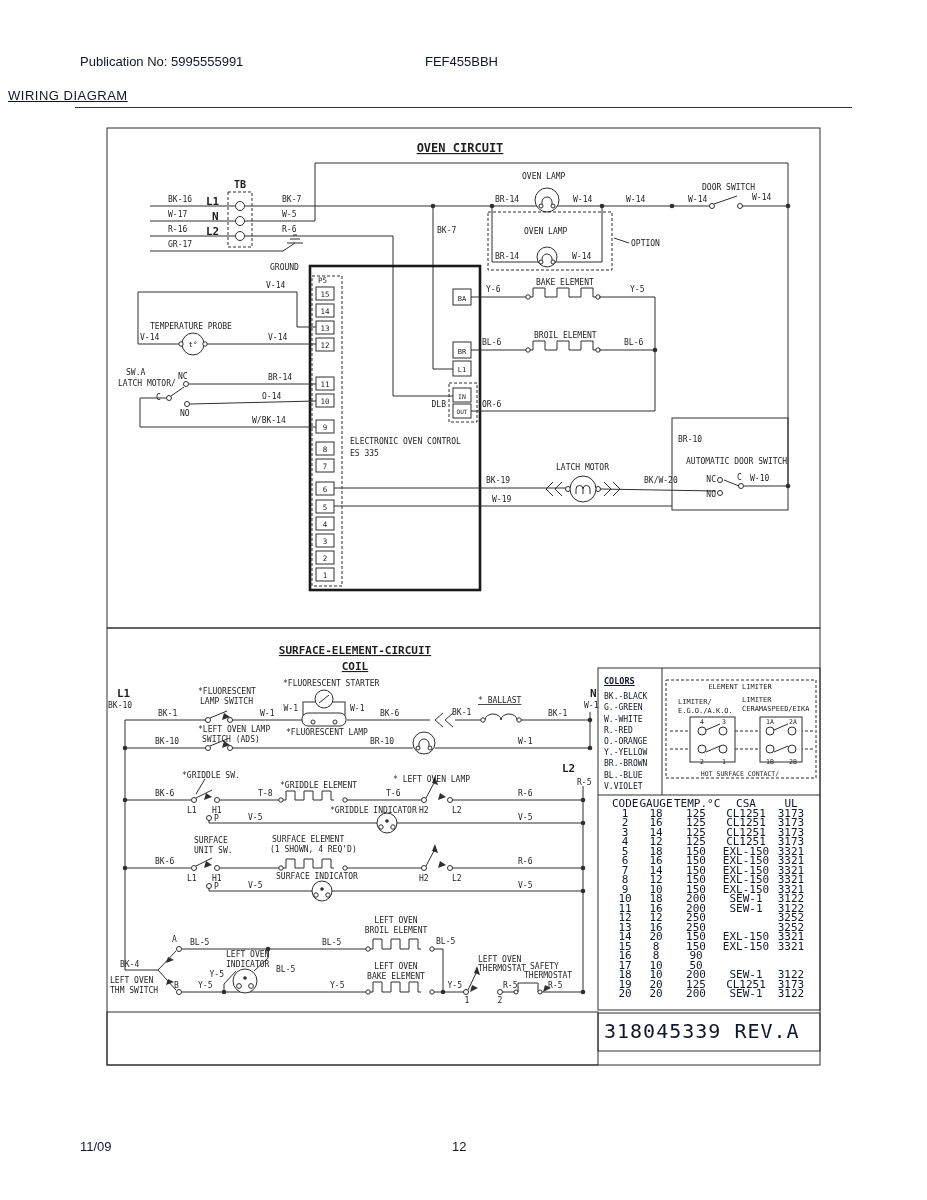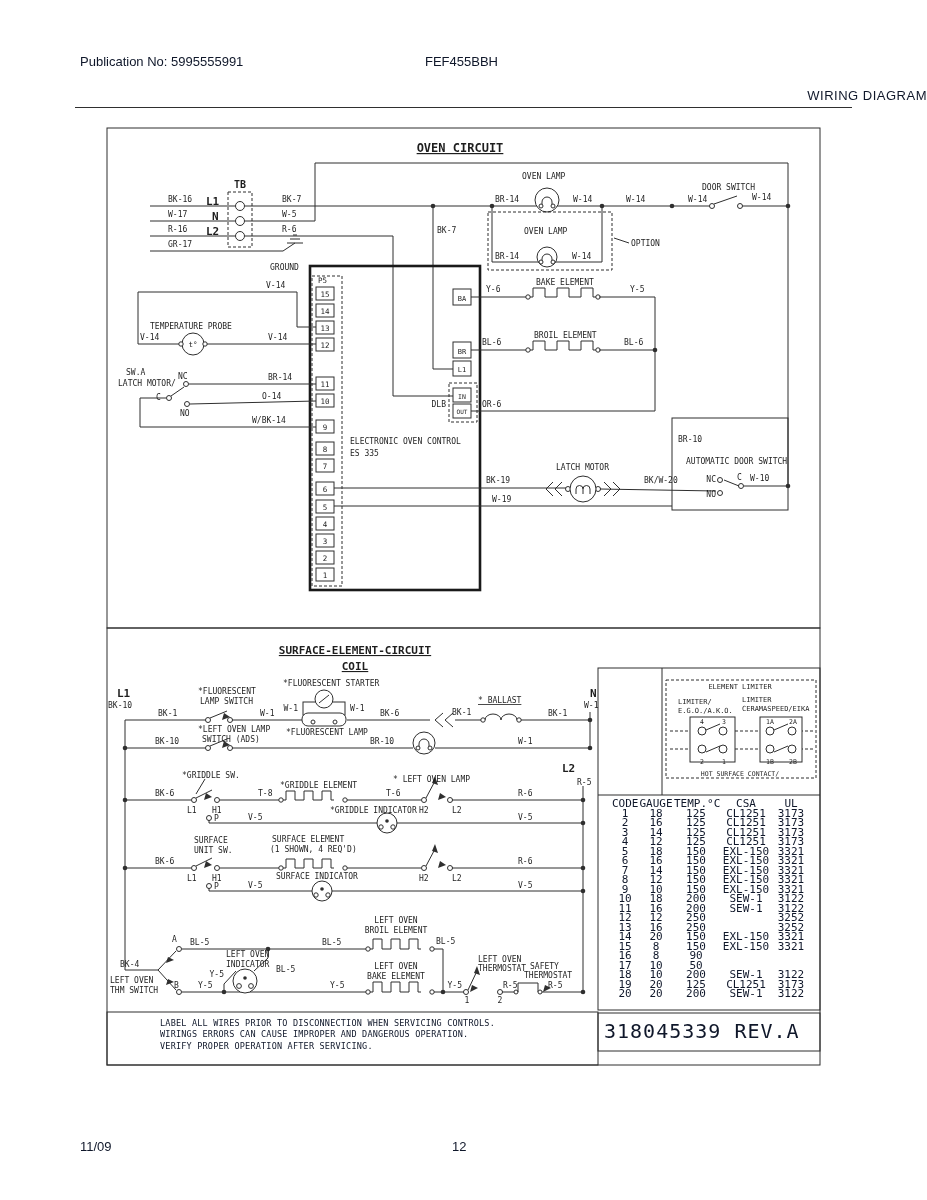--- a/index.html
+++ b/index.html
@@ -1,21 +1,21 @@
 <!DOCTYPE html>
 <html><head>
 <meta charset="utf-8">
 <style>
   html,body{margin:0;padding:0;background:#e8e8e8;}
   .page{position:relative;width:927px;height:1200px;background:#ffffff;
         font-family:"Liberation Sans",sans-serif;color:#0f172a;overflow:hidden;}
   .abs{position:absolute;}
   .mono{font-family:"DejaVu Sans Mono",monospace;}
   .hdr{font-size:13px;}
-  #title{left:8px;right:0;top:88px;text-align:right;font-size:13px;letter-spacing:.5px;}
+  #title{left:8px;right:0;top:88px;text-align:left;font-size:13px;letter-spacing:.5px;text-decoration:underline;}
   #hdr-rule{left:75px;top:107px;width:777px;height:0;border-top:1px solid #2f2f2f;}
   svg{position:absolute;left:0;top:0;}
   svg text{font-family:"DejaVu Sans Mono",monospace;fill:#1e1e1e;}
   .ln{stroke:#2f2f2f;fill:none;stroke-width:1;}
   .dash{stroke:#2f2f2f;fill:none;stroke-width:1;stroke-dasharray:3,2;}
   .bold{stroke:#1a1a1a;fill:none;stroke-width:2.6;}
   .wt{fill:#ffffff;stroke:#2f2f2f;stroke-width:1;}
   .dot{fill:#2f2f2f;stroke:none;}
   .tri{fill:#2f2f2f;stroke:none;}
   
@@ -541,20 +541,34 @@
         <text x="770" y="724" font-size="6.5" text-anchor="middle">1A</text>
         <text x="793" y="724" font-size="6.5" text-anchor="middle">2A</text>
         <text x="702" y="764" font-size="6.5" text-anchor="middle">2</text>
         <text x="724" y="764" font-size="6.5" text-anchor="middle">1</text>
         <text x="770" y="764" font-size="6.5" text-anchor="middle">1B</text>
         <text x="793" y="764" font-size="6.5" text-anchor="middle">2B</text>
         <text x="740" y="776" font-size="6.5" text-anchor="middle">HOT SURFACE CONTACT/</text>
       </g>
   </svg>
 
+  <div class="abs mono" id="colors-panel">
+    <div id="colors-title">COLORS</div>
+    <div id="colors-list">
+        <div>BK.-BLACK</div>
+        <div>G.-GREEN</div>
+        <div>W.-WHITE</div>
+        <div>R.-RED</div>
+        <div>O.-ORANGE</div>
+        <div>Y.-YELLOW</div>
+        <div>BR.-BROWN</div>
+        <div>BL.-BLUE</div>
+        <div>V.VIOLET</div>
+      </div>
+  </div>
 
   <div class="abs mono" id="wire-table">
     <div class="trow" id="wire-table-head">
         <span>CODE</span>
         <span>GAUGE</span>
         <span>TEMP.°C</span>
         <span>CSA</span>
         <span>UL</span>
       </div>
     <div id="wire-table-body">
@@ -695,24 +709,19 @@
           <span>20</span>
           <span>20</span>
           <span>200</span>
           <span>SEW-1</span>
           <span>3122</span>
         </div>
       </div>
   </div>
 
   <div class="abs mono" id="caution-box">
-    <div id="c-rest">
-        <div class="c-line c-ind">LABEL ALL WIRES PRIOR TO DISCONNECTION WHEN SERVICING CONTROLS.</div>
-        <div class="c-line c-ind">WIRINGS ERRORS CAN CAUSE IMPROPER AND DANGEROUS OPERATION.</div>
-        <div class="c-line c-ind">VERIFY PROPER OPERATION AFTER SERVICING.</div>
-      </div>
   </div>
 
   <div class="abs mono" id="part-number">318045339 REV.A</div>
 
   <div class="abs" id="footer-date">11/09</div>
   <div class="abs" id="footer-page">12</div>
 </div>
 
 </body></html>

